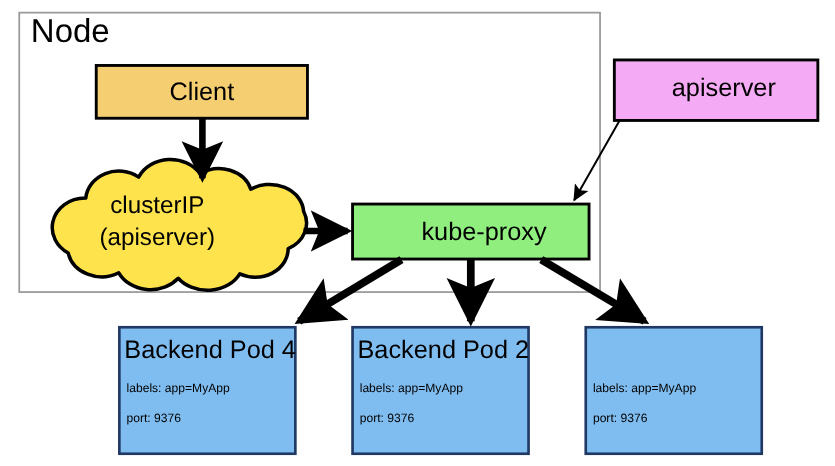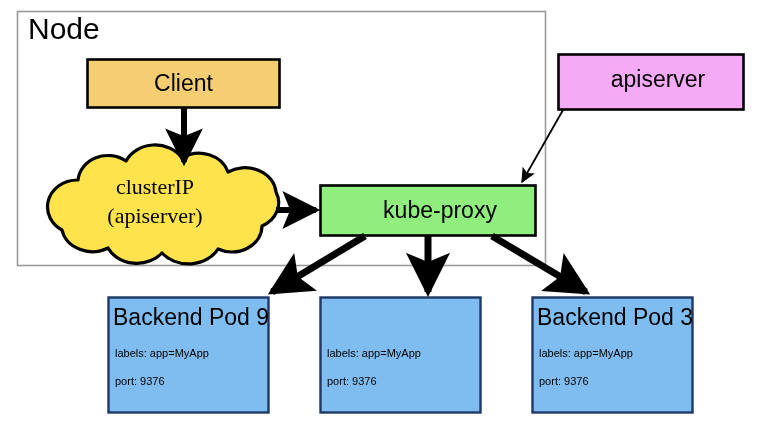--- a/index.html
+++ b/index.html
@@ -56,28 +56,27 @@
     width: 200px;
     font-size: 23px;
   }
   .lbl-kubeproxy {
     left: 320px;
     top: 197px;
     width: 240px;
     font-size: 23px;
   }
   .lbl-cloud {
-    left: 60px;
+    left: 48px;
     top: 172px;
     width: 190px;
     font-size: 22px;
     text-align: center;
     line-height: 1.32;
     white-space: normal;
-    font-family: Liberation Serif, serif;
   }
   .pod-text {
     position: absolute;
     font-family: "Liberation Sans", sans-serif;
     color: #000000;
     pointer-events: none;
   }
   .pod-title {
     font-size: 23px;
     line-height: 1;
@@ -148,24 +147,24 @@
 
   <div class="box-label lbl-cloud">
     <div>clusterIP</div>
     <div>(apiserver)</div>
   </div>
 
   <div class="box-label lbl-kubeproxy">kube-proxy</div>
 
   <div class="box-label lbl-apiserver">apiserver</div>
 
-  <div class="pod-text pod-title" style="left:113px; top:306px;">Backend Pod 9</div>
+  <div class="pod-text pod-title" style="left:113px; top:306px;">Backend Pod 4</div>
   <div class="pod-text pod-meta" style="left:115px; top:345px;">labels: app=MyApp</div>
   <div class="pod-text pod-meta" style="left:115px; top:373px;">port: 9376</div>
 
+  <div class="pod-text pod-title" style="left:325px; top:306px;">Backend Pod 2</div>
   <div class="pod-text pod-meta" style="left:327px; top:345px;">labels: app=MyApp</div>
   <div class="pod-text pod-meta" style="left:327px; top:373px;">port: 9376</div>
 
-  <div class="pod-text pod-title" style="left:537px; top:306px;">Backend Pod 3</div>
   <div class="pod-text pod-meta" style="left:539px; top:345px;">labels: app=MyApp</div>
   <div class="pod-text pod-meta" style="left:539px; top:373px;">port: 9376</div>
 
 </div>
 
 </body></html>

